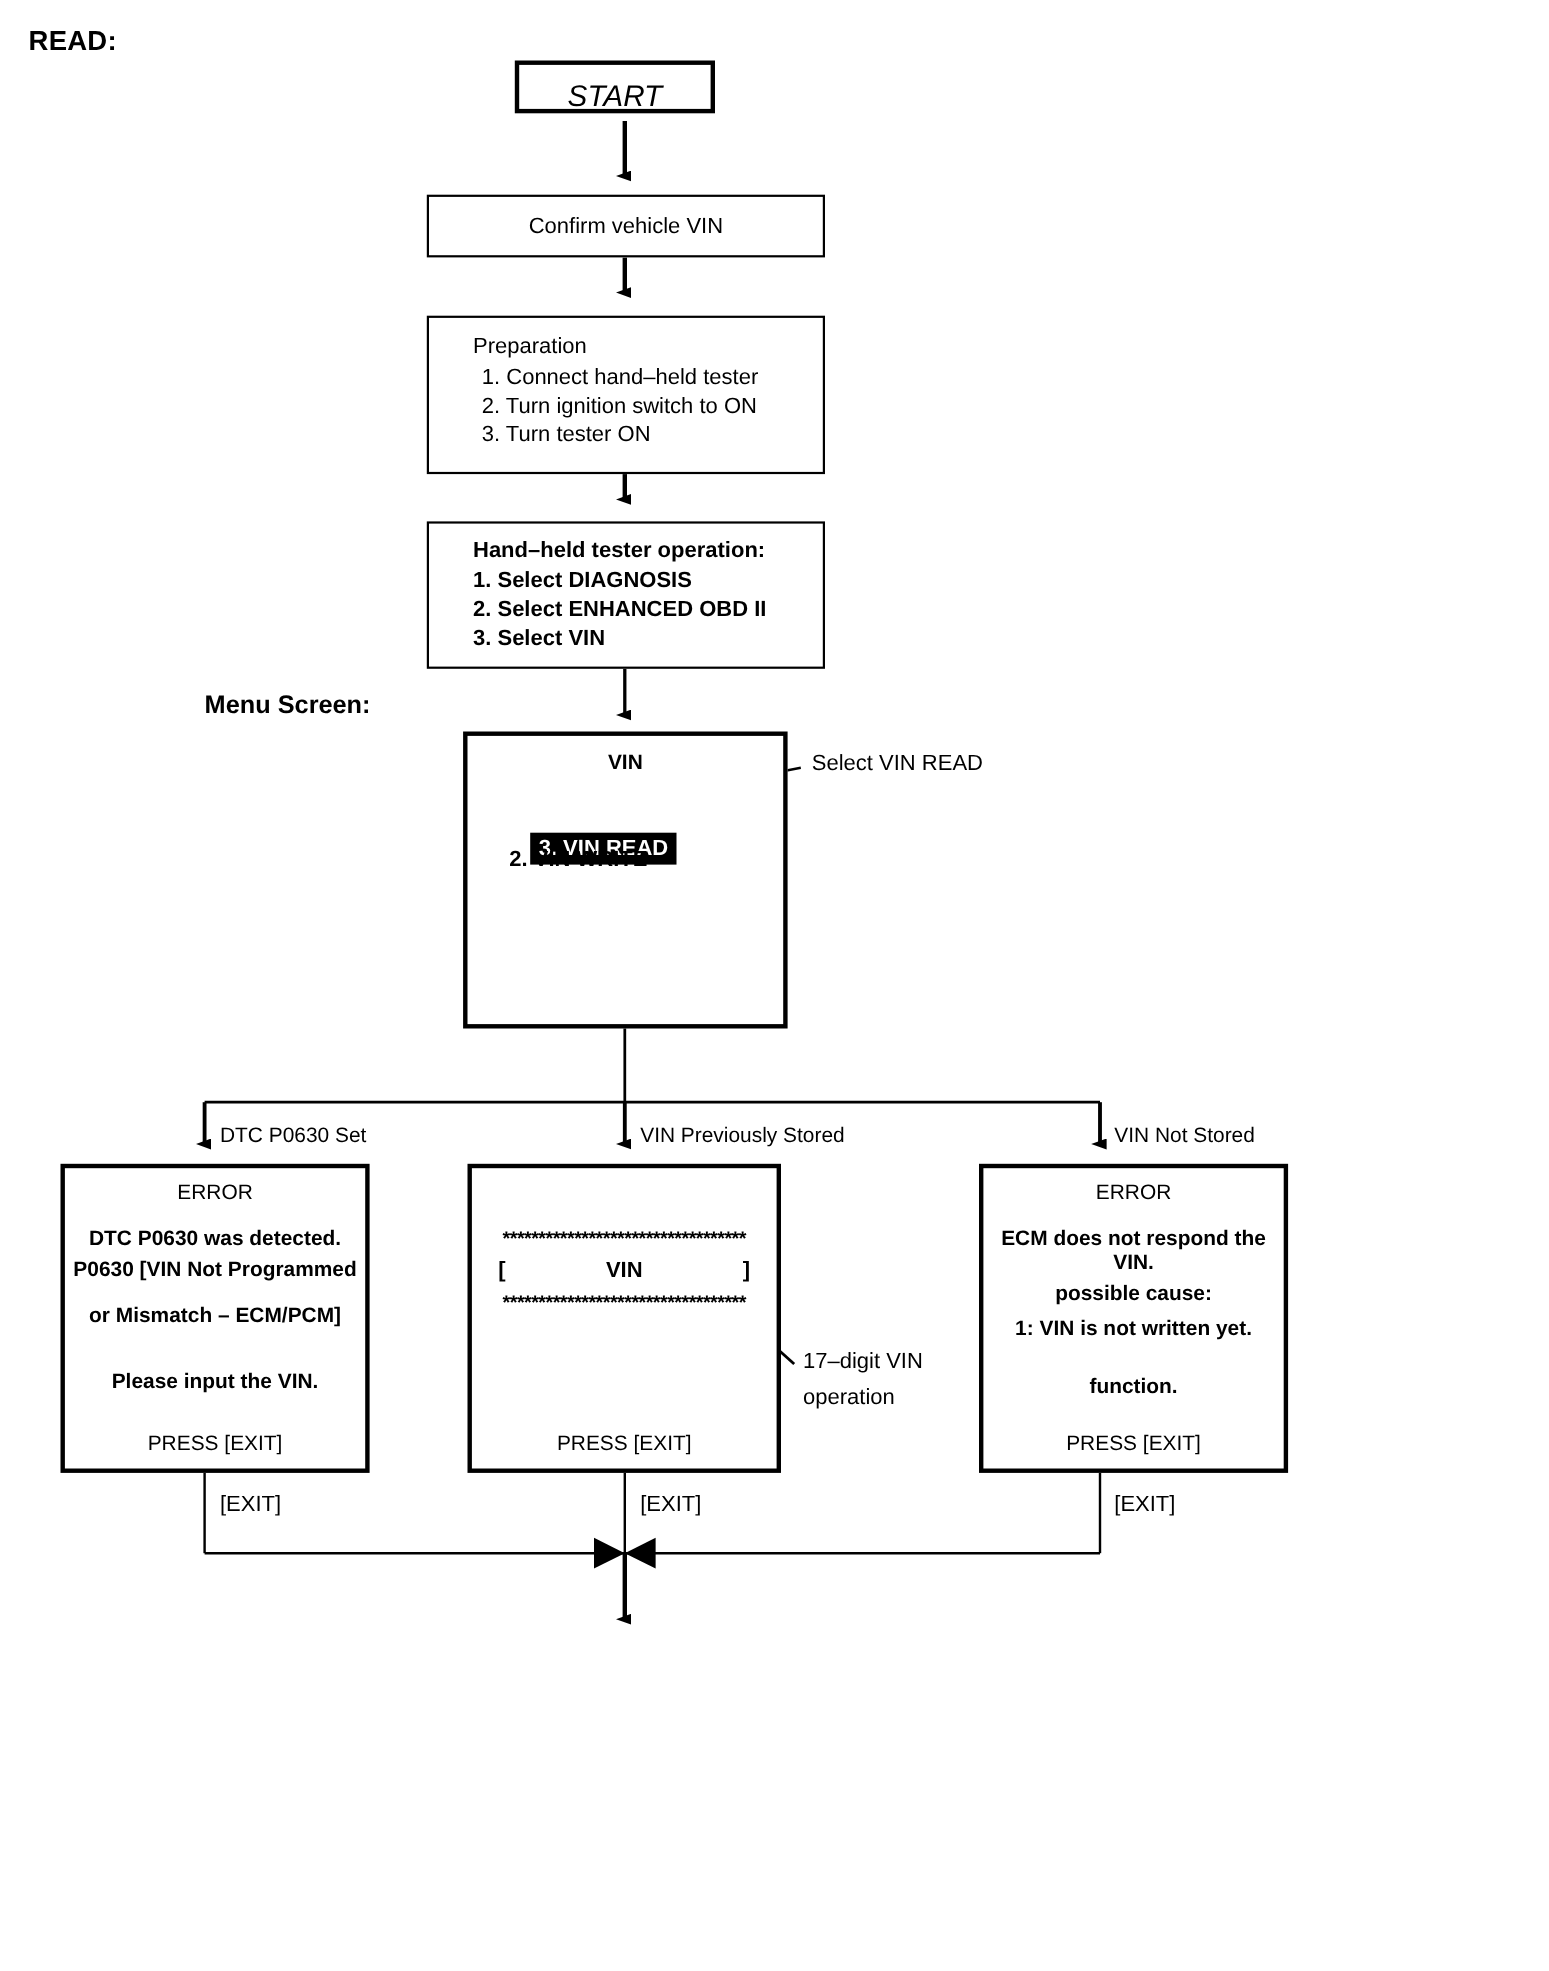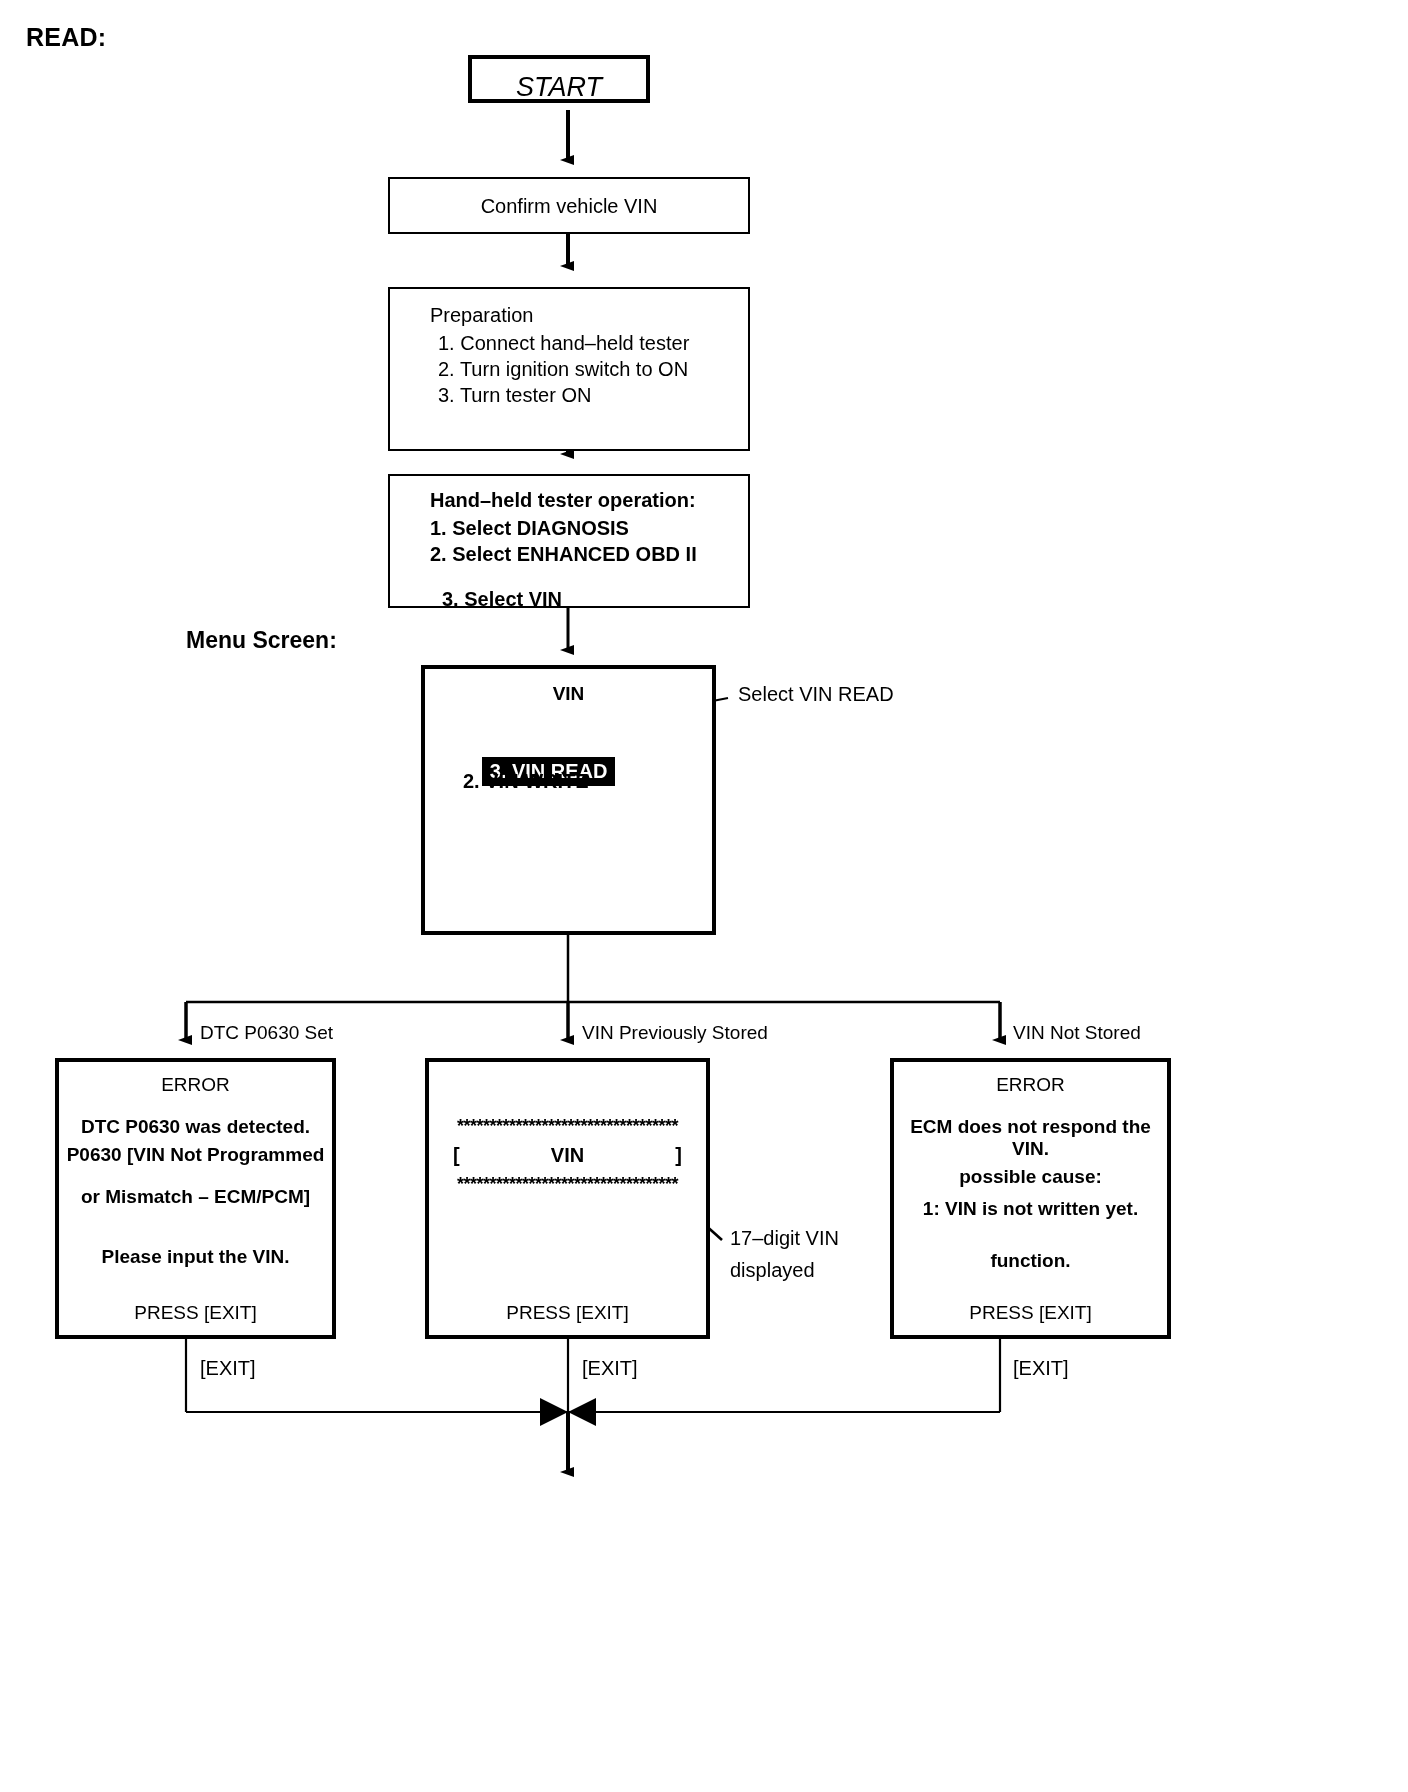--- a/index.html
+++ b/index.html
@@ -169,32 +169,32 @@
   <div class="label menu-screen-title" style="left:186px; top:626px;">Menu Screen:</div>
 
   <div class="node thick" style="left:468px; top:55px; width:182px; height:48px;font-style:italic;">
     <div class="box-inner t-start" style="top:13px;">START</div>
   </div>
 
   <div class="node thin" style="left:388px; top:177px; width:362px; height:57px;">
     <div class="box-inner t-plain center-text" style="top:16px;">Confirm vehicle VIN</div>
   </div>
 
-  <div class="node thin" style="left:388px; top:287px; width:362px; height:164px;">
+  <div class="node thin" style="left:388px; top:287px; width:362px; height:144px;">
     <div class="label t-plain" style="left:40px; top:14px;">Preparation</div>
     <div class="label t-plain" style="left:48px; top:42px;">1. Connect hand–held tester</div>
     <div class="label t-plain" style="left:48px; top:68px;">2. Turn ignition switch to ON</div>
     <div class="label t-plain" style="left:48px; top:94px;">3. Turn tester ON</div>
   </div>
 
   <div class="node thin" style="left:388px; top:474px; width:362px; height:134px;">
     <div class="label t-bold" style="left:40px; top:12px;">Hand–held tester operation:</div>
     <div class="label t-bold" style="left:40px; top:40px;">1. Select DIAGNOSIS</div>
     <div class="label t-bold" style="left:40px; top:66px;">2. Select ENHANCED OBD II</div>
-    <div class="label t-bold" style="left:52px; top:92px;margin-top:19px;">3. Select VIN</div>
+    <div class="label t-bold" style="left:40px; top:92px;">3. Select VIN</div>
   </div>
 
   <div class="node thick" style="left:421px; top:665px; width:295px; height:270px;">
     <div class="box-inner lcd-title" style="top:14px;">VIN</div>
     <div class="label" style="left:30px; top:68px;">
       <span class="lcd-item selected">3. VIN READ</span>
     </div>
     <div class="label lcd-item" style="left:38px; top:100px;">2. VIN WRITE</div>
   </div>
   <div class="label annot" style="left:738px; top:682px;">Select VIN READ</div>
@@ -216,21 +216,21 @@
     <div class="box-inner stars" style="top:54px;">**********************************</div>
     <div class="box-inner vinrow" style="top:82px;">
       <span>[</span>
       <span>VIN</span>
       <span>]</span>
     </div>
     <div class="box-inner stars" style="top:112px;">**********************************</div>
     <div class="box-inner lcd-line" style="top:240px; font-weight:normal;">PRESS [EXIT]</div>
   </div>
   <div class="label annot" style="left:730px; top:1226px;">17–digit VIN</div>
-  <div class="label annot" style="left:730px; top:1258px;">displayed</div>
+  <div class="label annot" style="left:730px; top:1258px;">operation</div>
 
   <div class="node thick" style="left:890px; top:1058px; width:281px; height:281px;">
     <div class="box-inner lcd-line" style="top:12px; font-weight:normal;">ERROR</div>
     <div class="box-inner lcd-line" style="top:54px;">ECM does not respond the VIN.</div>
     <div class="box-inner lcd-line" style="top:104px;">possible cause:</div>
     <div class="box-inner lcd-line" style="top:136px;">1: VIN is not written yet.</div>
     <div class="box-inner lcd-line" style="top:188px;">function.</div>
     <div class="box-inner lcd-line" style="top:240px; font-weight:normal;">PRESS [EXIT]</div>
   </div>
 

